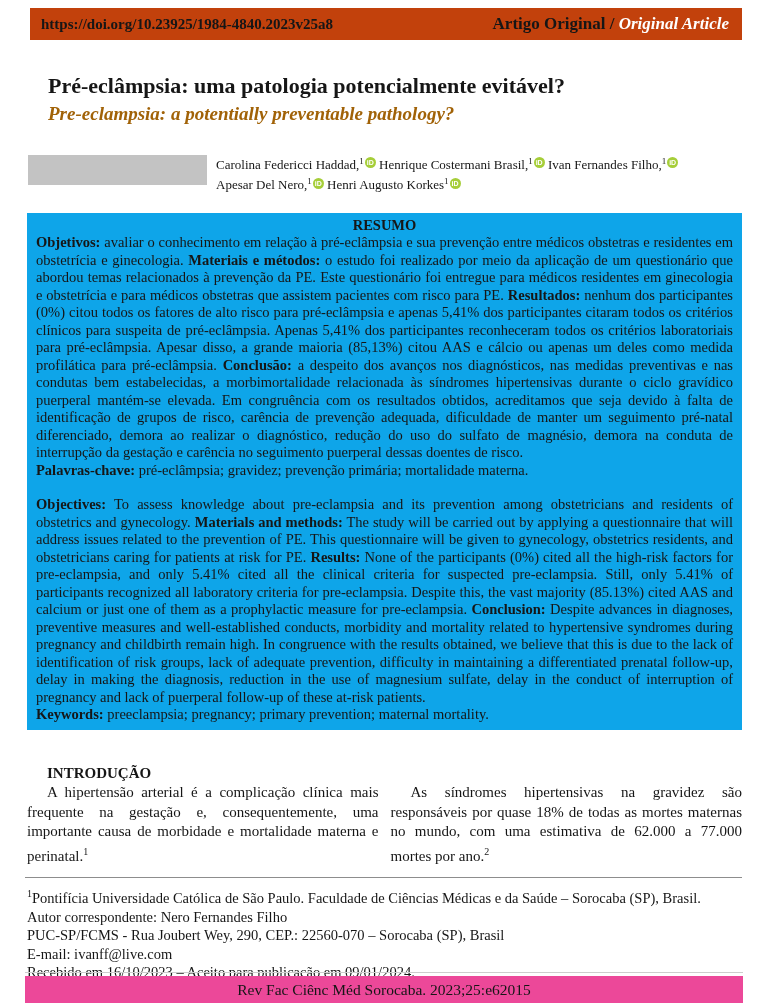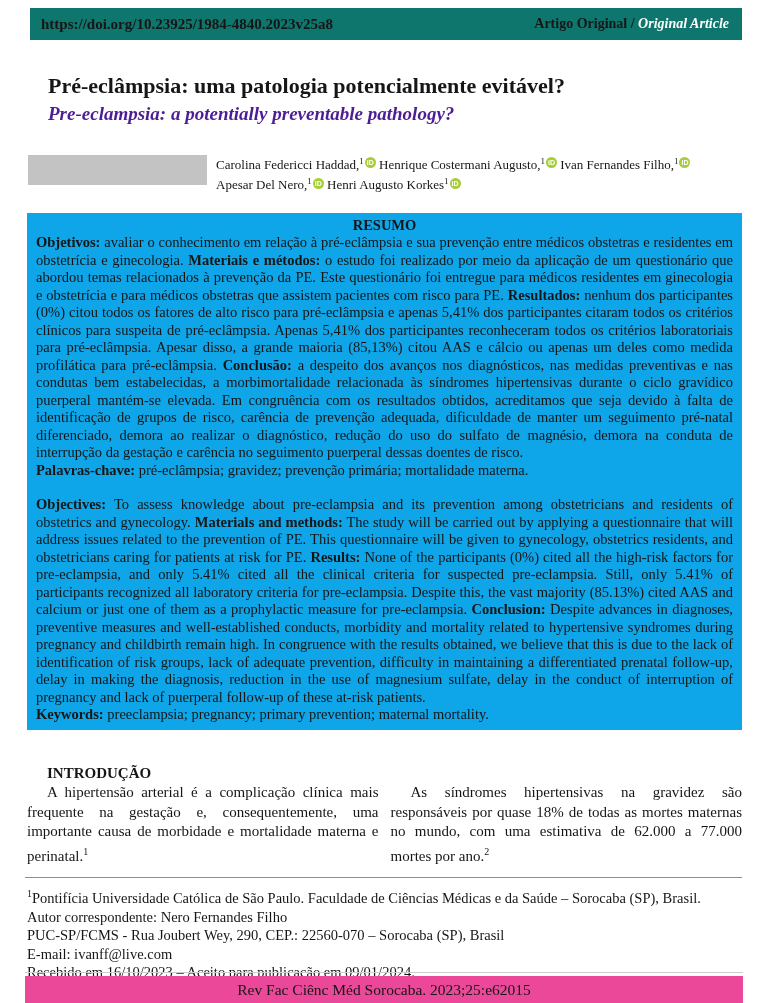--- a/index.html
+++ b/index.html
@@ -3,31 +3,31 @@
 <meta charset="utf-8">
 <style>
   html,body { margin:0; padding:0; background:#ffffff; }
   .page {
     position:relative; width:768px; height:1003px; background:#ffffff;
     font-family:"Liberation Serif", serif; color:#161616; overflow:hidden;
   }
 
   
   .header-bar {
-    margin:8px 26px 0 30px; height:32px; background:#0f766e;
+    margin:8px 26px 0 30px; height:32px; background:#c2410c;
     display:flex; align-items:center; justify-content:space-between;
     padding:0 13px 0 11px; box-sizing:border-box;
   }
   .doi { font-weight:bold; font-size:15px; }
-  .article-type { font-size:14px; font-weight:bold; white-space:nowrap; }
+  .article-type { font-size:17px; font-weight:bold; white-space:nowrap; }
   .article-type .en { color:#ffffff; font-style:italic; }
 
   
   .title { margin:33px 48px 0 48px; font-size:22px; font-weight:bold; line-height:26px; }
-  .subtitle { margin:3px 48px 0 48px; font-size:19px; font-weight:bold; font-style:italic; color:#4c1d95; line-height:24px; }
+  .subtitle { margin:3px 48px 0 48px; font-size:19px; font-weight:bold; font-style:italic; color:#a16207; line-height:24px; }
 
   
   .authors-row { margin:27px 26px 0 28px; display:flex; align-items:flex-start; }
   .author-placeholder { width:179px; height:30px; background:#c3c3c3; flex:none; margin-top:2px; }
   .authors { margin-left:9px; font-size:13px; line-height:17px; }
   .authors sup { font-size:9px; }
   .orcid {
     display:inline-block; width:11px; height:11px; border-radius:50%;
     background:#a6ce39; color:#ffffff; font-size:7px; line-height:11px; text-align:center;
     font-family:"Liberation Sans", sans-serif; font-weight:bold;
@@ -72,21 +72,21 @@
     <span class="doi">https://doi.org/10.23925/1984-4840.2023v25a8</span>
     <span class="article-type"><span class="pt">Artigo Original / </span><span class="en">Original Article</span></span>
   </div>
 
   <div class="title">Pré-eclâmpsia: uma patologia potencialmente evitável?</div>
   <div class="subtitle">Pre-eclampsia: a potentially preventable pathology?</div>
 
   <div class="authors-row">
     <div class="author-placeholder"></div>
     <div class="authors">
-      <div><span>Carolina Federicci Haddad,</span><sup>1</sup><span class="orcid">iD</span><span> Henrique Costermani Augusto,</span><sup>1</sup><span class="orcid">iD</span><span> Ivan Fernandes Filho,</span><sup>1</sup><span class="orcid">iD</span></div>
+      <div><span>Carolina Federicci Haddad,</span><sup>1</sup><span class="orcid">iD</span><span> Henrique Costermani Brasil,</span><sup>1</sup><span class="orcid">iD</span><span> Ivan Fernandes Filho,</span><sup>1</sup><span class="orcid">iD</span></div>
       <div><span>Apesar Del Nero,</span><sup>1</sup><span class="orcid">iD</span><span> Henri Augusto Korkes</span><sup>1</sup><span class="orcid">iD</span></div>
     </div>
   </div>
 
   <div class="abstract-block">
     <div class="block-heading">RESUMO</div>
     <p class="block-para"><b>Objetivos:</b><span> avaliar o conhecimento em relação à pré-eclâmpsia e sua prevenção entre médicos obstetras e residentes em obstetrícia e ginecologia. </span><b>Materiais e métodos:</b><span> o estudo foi realizado por meio da aplicação de um questionário que abordou temas relacionados à prevenção da PE. Este questionário foi entregue para médicos residentes em ginecologia e obstetrícia e para médicos obstetras que assistem pacientes com risco para PE. </span><b>Resultados:</b><span> nenhum dos participantes (0%) citou todos os fatores de alto risco para pré-eclâmpsia e apenas 5,41% dos participantes citaram todos os critérios clínicos para suspeita de pré-eclâmpsia. Apenas 5,41% dos participantes reconheceram todos os critérios laboratoriais para pré-eclâmpsia. Apesar disso, a grande maioria (85,13%) citou AAS e cálcio ou apenas um deles como medida profilática para pré-eclâmpsia. </span><b>Conclusão:</b><span> a despeito dos avanços nos diagnósticos, nas medidas preventivas e nas condutas bem estabelecidas, a morbimortalidade relacionada às síndromes hipertensivas durante o ciclo gravídico puerperal mantém-se elevada. Em congruência com os resultados obtidos, acreditamos que seja devido à falta de identificação de grupos de risco, carência de prevenção adequada, dificuldade de manter um seguimento pré-natal diferenciado, demora ao realizar o diagnóstico, redução do uso do sulfato de magnésio, demora na conduta de interrupção da gestação e carência no seguimento puerperal dessas doentes de risco.</span></p>
     <p class="block-para"><b>Palavras-chave:</b><span> pré-eclâmpsia; gravidez; prevenção primária; mortalidade materna.</span></p>
     <div class="block-gap"></div>
     <p class="block-para"><b>Objectives:</b><span> To assess knowledge about pre-eclampsia and its prevention among obstetricians and residents of obstetrics and gynecology. </span><b>Materials and methods:</b><span> The study will be carried out by applying a questionnaire that will address issues related to the prevention of PE. This questionnaire will be given to gynecology, obstetrics residents, and obstetricians caring for patients at risk for PE. </span><b>Results:</b><span> None of the participants (0%) cited all the high-risk factors for pre-eclampsia, and only 5.41% cited all the clinical criteria for suspected pre-eclampsia. Still, only 5.41% of participants recognized all laboratory criteria for pre-eclampsia. Despite this, the vast majority (85.13%) cited AAS and calcium or just one of them as a prophylactic measure for pre-eclampsia. </span><b>Conclusion:</b><span> Despite advances in diagnoses, preventive measures and well-established conducts, morbidity and mortality related to hypertensive syndromes during pregnancy and childbirth remain high. In congruence with the results obtained, we believe that this is due to the lack of identification of risk groups, lack of adequate prevention, difficulty in maintaining a differentiated prenatal follow-up, delay in making the diagnosis, reduction in the use of magnesium sulfate, delay in the conduct of interruption of pregnancy and lack of puerperal follow-up of these at-risk patients.</span></p>

